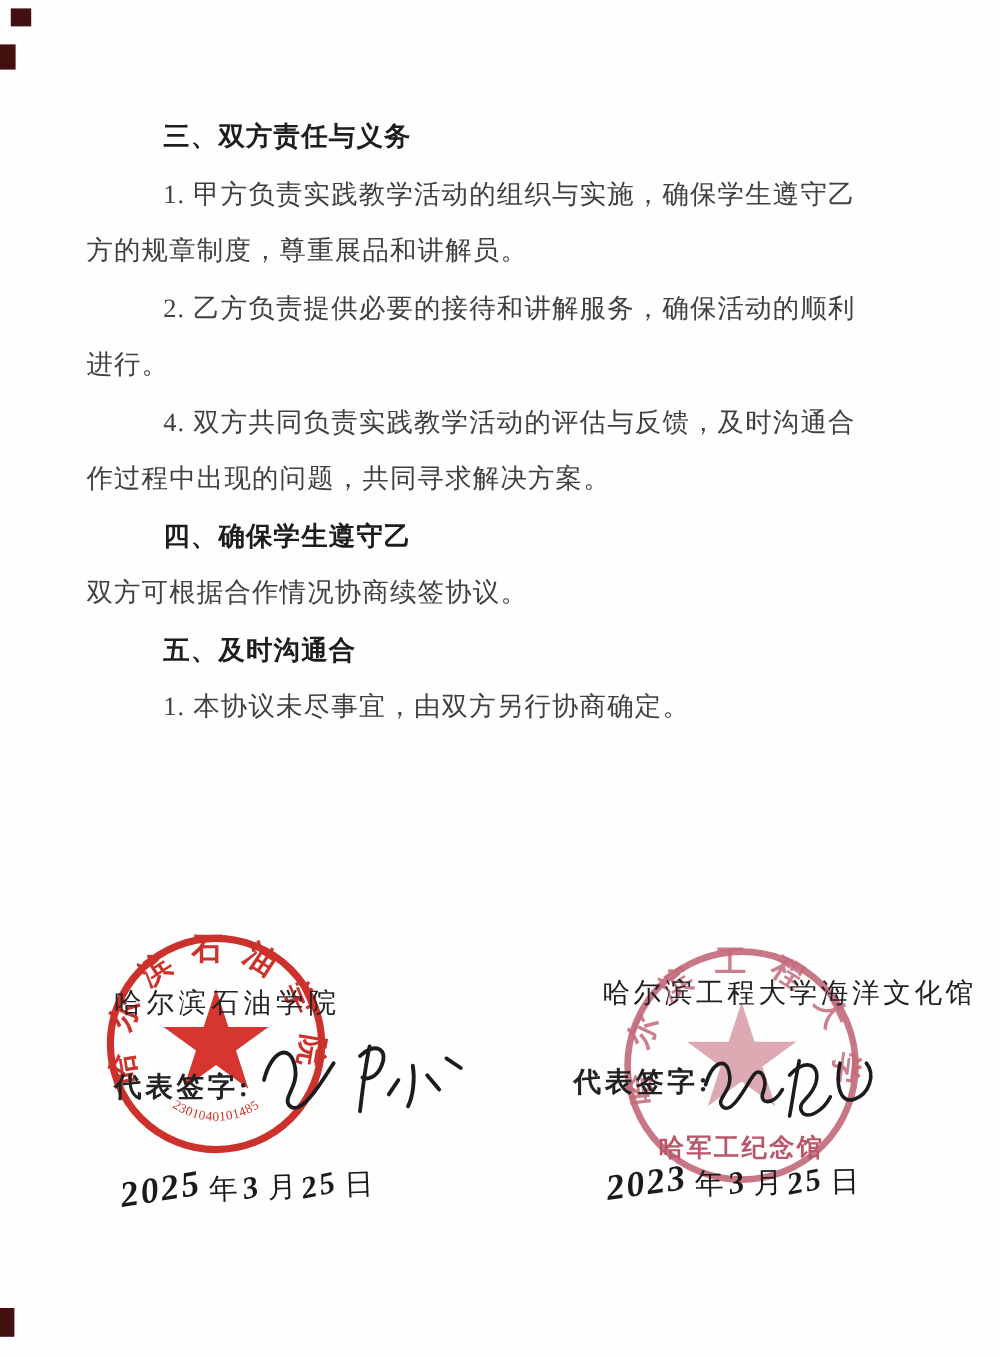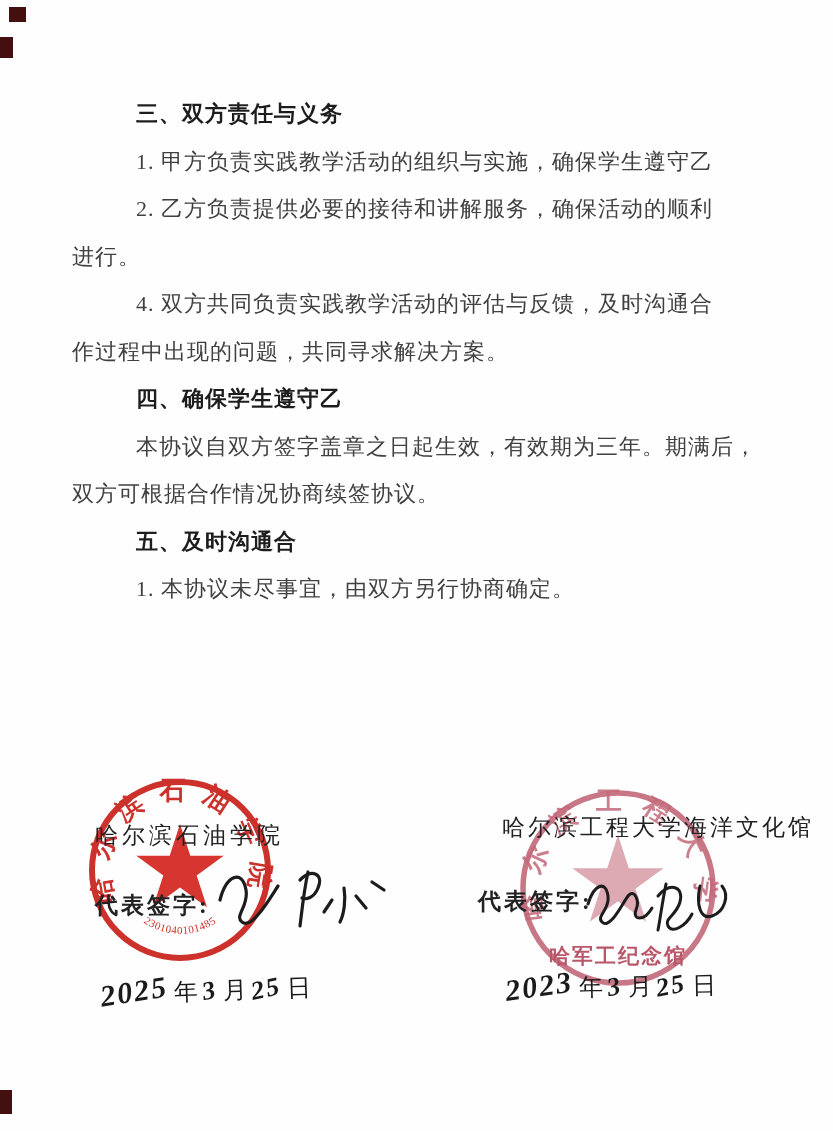--- a/index.html
+++ b/index.html
@@ -57,26 +57,26 @@
 
 <div class="page">
 
   <div class="scan-mark m1"></div>
   <div class="scan-mark m2"></div>
   <div class="scan-mark m3"></div>
 
   <div class="doc-body">
       <div class="doc-line heading indent">三、双方责任与义务</div>
       <div class="doc-line indent">1. 甲方负责实践教学活动的组织与实施，确保学生遵守乙</div>
+      <div class="doc-line">方的规章制度，尊重展品和讲解员。</div>
       <div class="doc-line indent">2. 乙方负责提供必要的接待和讲解服务，确保活动的顺利</div>
       <div class="doc-line">进行。</div>
       <div class="doc-line indent">4. 双方共同负责实践教学活动的评估与反馈，及时沟通合</div>
       <div class="doc-line">作过程中出现的问题，共同寻求解决方案。</div>
       <div class="doc-line heading indent">四、确保学生遵守乙</div>
-      <div class="doc-line indent">本协议自双方签字盖章之日起生效，有效期为三年。期满后，</div>
       <div class="doc-line">双方可根据合作情况协商续签协议。</div>
       <div class="doc-line heading indent">五、及时沟通合</div>
       <div class="doc-line indent">1. 本协议未尽事宜，由双方另行协商确定。</div>
     </div>
 
   <svg class="seal seal-a" width="200" height="200" viewBox="0 0 200 200" xmlns="http://www.w3.org/2000/svg" xmlns:xlink="http://www.w3.org/1999/xlink">
     <defs>
       <path id="arcA" d="M 41.8,140.7 A 71,71 0 1 1 158.2,140.7"></path>
       <path id="codeA" d="M 58.9,149 A 64,64 0 0 0 141.1,149"></path>
     </defs>

